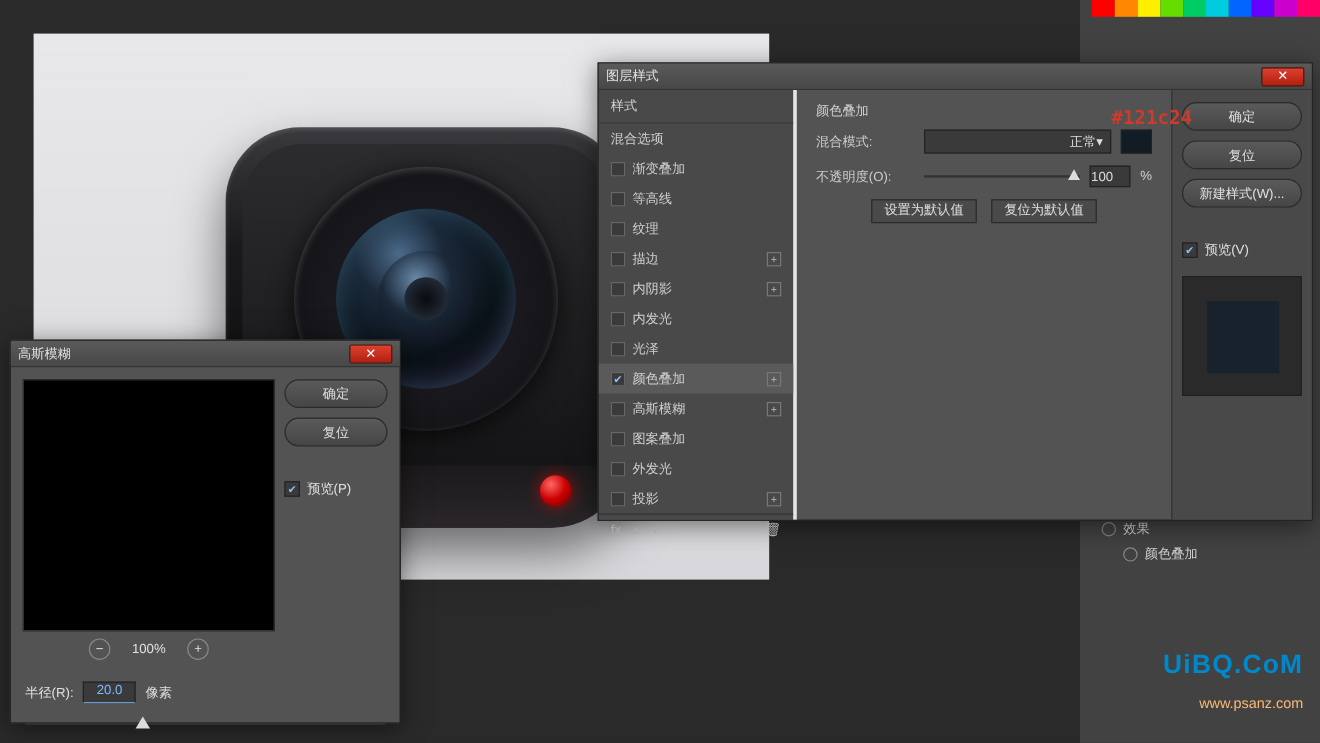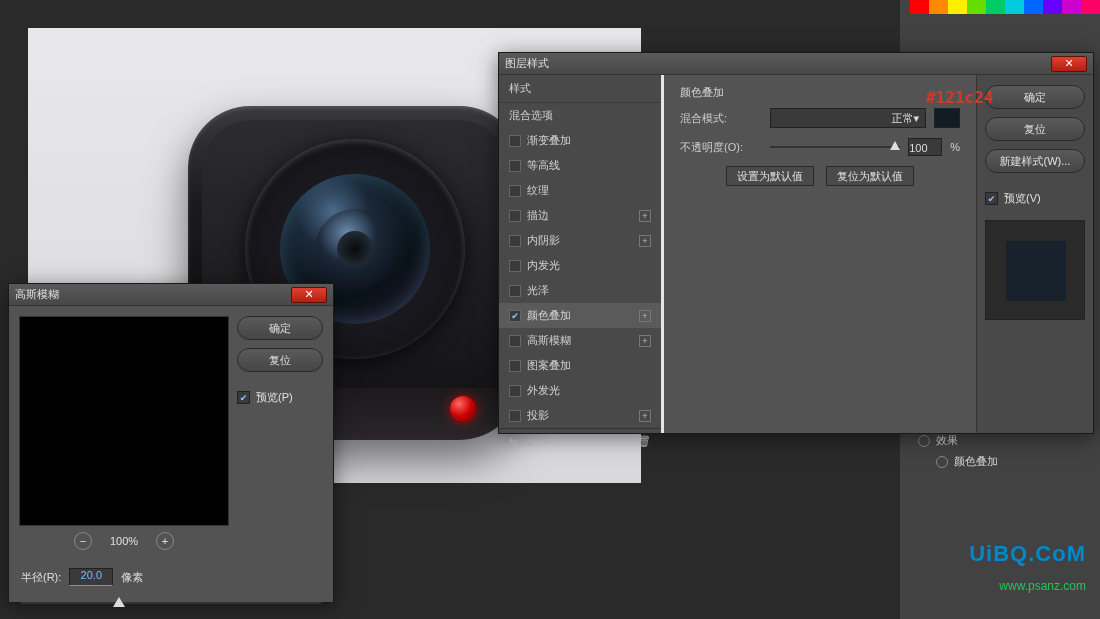--- a/index.html
+++ b/index.html
@@ -99,21 +99,21 @@
   width: 210px; height: 210px; background: #000;
   border: 1px solid #333;
 }
 .gauss-right { flex: 1; display: flex; flex-direction: column; gap: 8px; }
 .btn {
   background: linear-gradient(180deg, #5a5a5a 0%, #464646 100%);
   border: 1px solid #2a2a2a; border-radius: 12px;
   color: #e0e0e0; height: 24px; display: flex; align-items: center; justify-content: center;
   cursor: pointer;
 }
-.check-row { display: flex; align-items: center; gap: 6px; color: #e0e0e0; margin-top: 10px; }
+.check-row { display: flex; align-items: center; gap: 6px; color: #e0e0e0; margin-top: 20px; }
 .checkbox { width: 13px; height: 13px; background: #3a3a3a; border: 1px solid #222; display: flex; align-items: center; justify-content: center; color: #8ac4ff; font-size: 9px; }
 .checkbox.checked::after { content: "✔"; }
 .gauss-zoom { display: flex; align-items: center; justify-content: center; gap: 18px; color: #e0e0e0; margin-top: 6px; }
 .zoom-btn { width: 18px; height: 18px; border: 1px solid #888; border-radius: 50%; display: flex; align-items: center; justify-content: center; cursor: pointer; }
 .gauss-radius { display: flex; align-items: center; gap: 8px; color: #e0e0e0; padding: 8px 12px; }
 .radius-input { width: 44px; height: 18px; background: #3a3a3a; border: 1px solid #222; color: #7fb8ff; text-align: center; border-bottom: 1px solid #6a9acc; }
 .gauss-slider { position: relative; height: 18px; margin: 0 12px; }
 .gauss-track { position: absolute; left: 0; right: 0; top: 8px; height: 2px; background: #333; }
 .gauss-thumb { position: absolute; left: 92px; top: 3px; width: 0; height: 0; border-left: 6px solid transparent; border-right: 6px solid transparent; border-bottom: 10px solid #dcdcdc; cursor: pointer; }
 
@@ -142,29 +142,29 @@
   cursor: pointer;
 }
 .color-swatch { width: 26px; height: 20px; background: #121c24; border: 1px solid #222; cursor: pointer; }
 .hex-annot { position: absolute; left: 926px; top: 88px; color: #d13a28; font-size: 16px; font-weight: bold; font-family: monospace; }
 .opacity-slider { flex: 1; position: relative; height: 18px; }
 .op-track { position: absolute; left: 0; right: 0; top: 8px; height: 2px; background: #333; }
 .op-thumb { position: absolute; right: 0; top: 3px; width: 0; height: 0; border-left: 5px solid transparent; border-right: 5px solid transparent; border-bottom: 9px solid #dcdcdc; cursor: pointer; }
 .op-value { width: 34px; height: 18px; background: #3a3a3a; border: 1px solid #222; color: #ddd; line-height: 18px; }
 .btn-flat {
   background: #4a4a4a; border: 1px solid #2a2a2a; color: #e0e0e0;
-  height: 20px; padding: 0 10px; display: inline-flex; align-items: center; justify-content: center; cursor: pointer;
+  height: 20px; padding: 0 10px; display: inline-flex; align-items: flex-start; justify-content: center; cursor: pointer;
 }
 
 .ls-right { width: 120px; background: #494949; border-left: 1px solid #333; padding: 10px 8px; display: flex; flex-direction: column; gap: 8px; align-items: stretch; }
 .ls-preview-box { width: 100px; height: 100px; background: #2a2a2a; margin: 6px auto 0; border: 1px solid #222; position: relative; }
 .ls-preview-inner { position: absolute; left: 20px; top: 20px; width: 60px; height: 60px; background: #17222c; }
 
 .watermark1 { position: absolute; right: 14px; bottom: 52px; color: #0088cc; font-size: 22px; font-weight: bold; letter-spacing: 1px; }
-.watermark2 { position: absolute; right: 14px; bottom: 26px; color: #22c55e; font-size: 12px; }
+.watermark2 { position: absolute; right: 14px; bottom: 26px; color: #fdba74; font-size: 12px; }
 </style>
 </head>
 <body>
 
 <div class="canvas-bg">
 
   <div class="camera-icon">
     <div class="camera-top">
       <div class="lens-outer">
         <div class="lens-mid">

